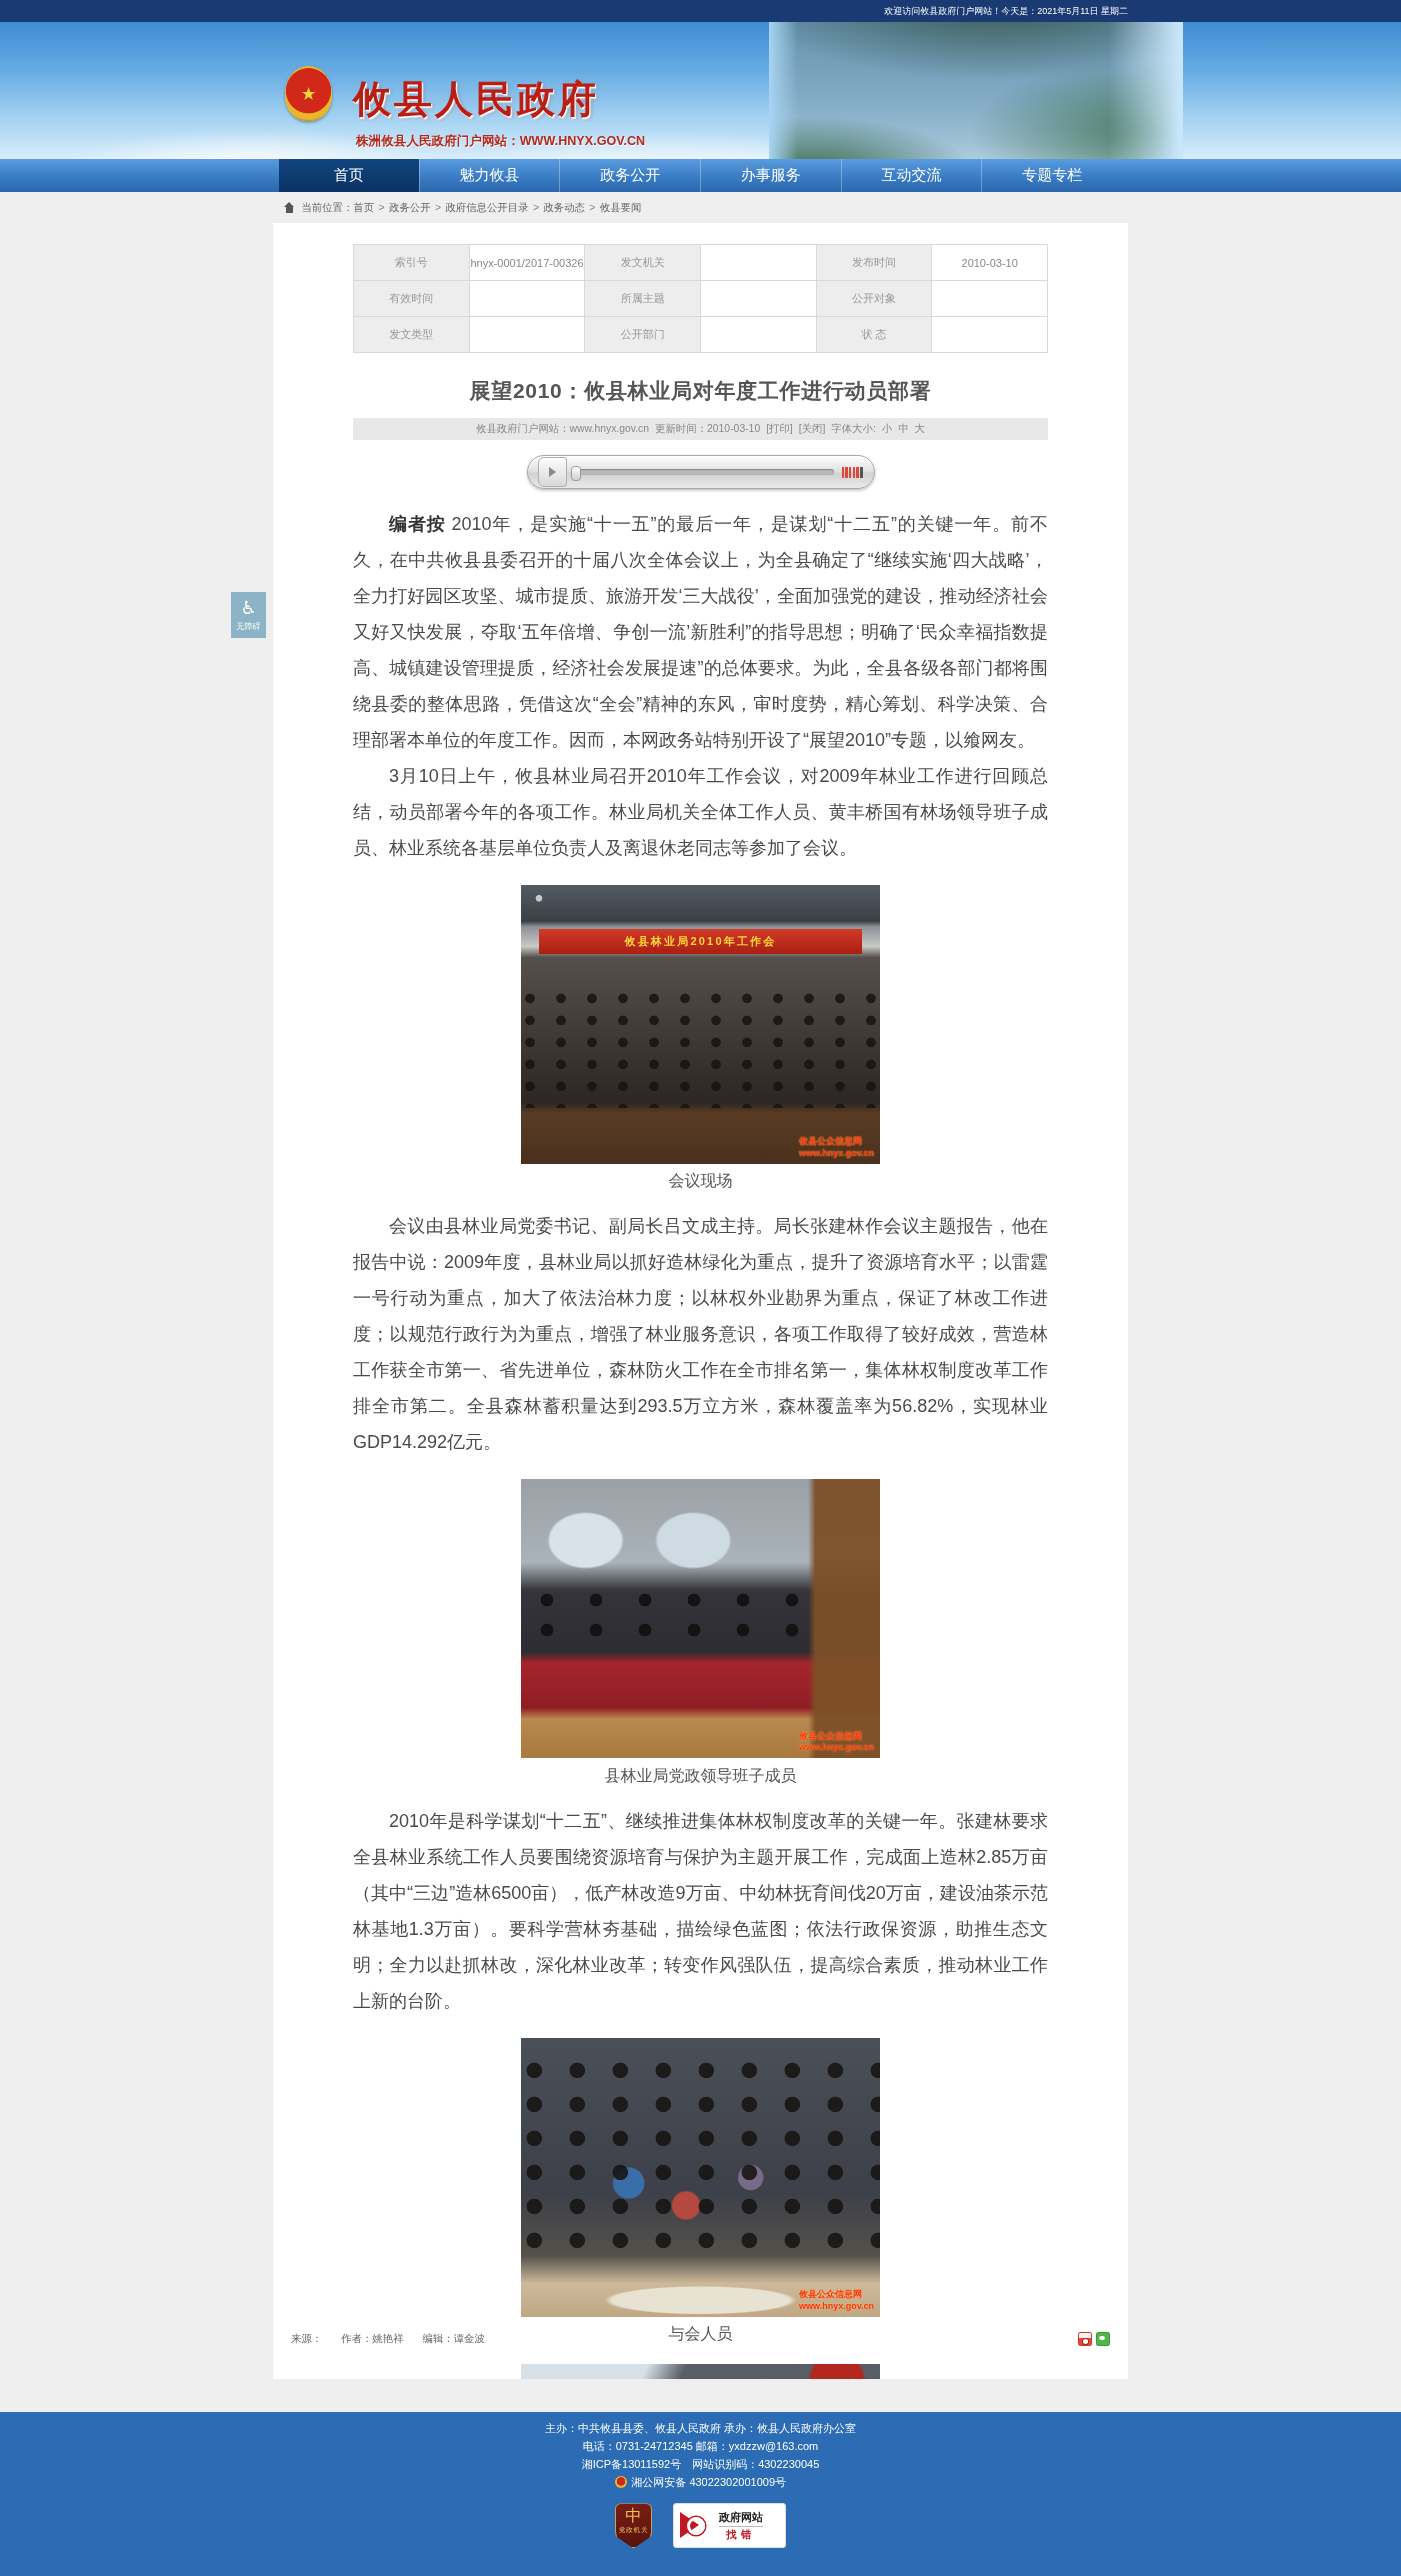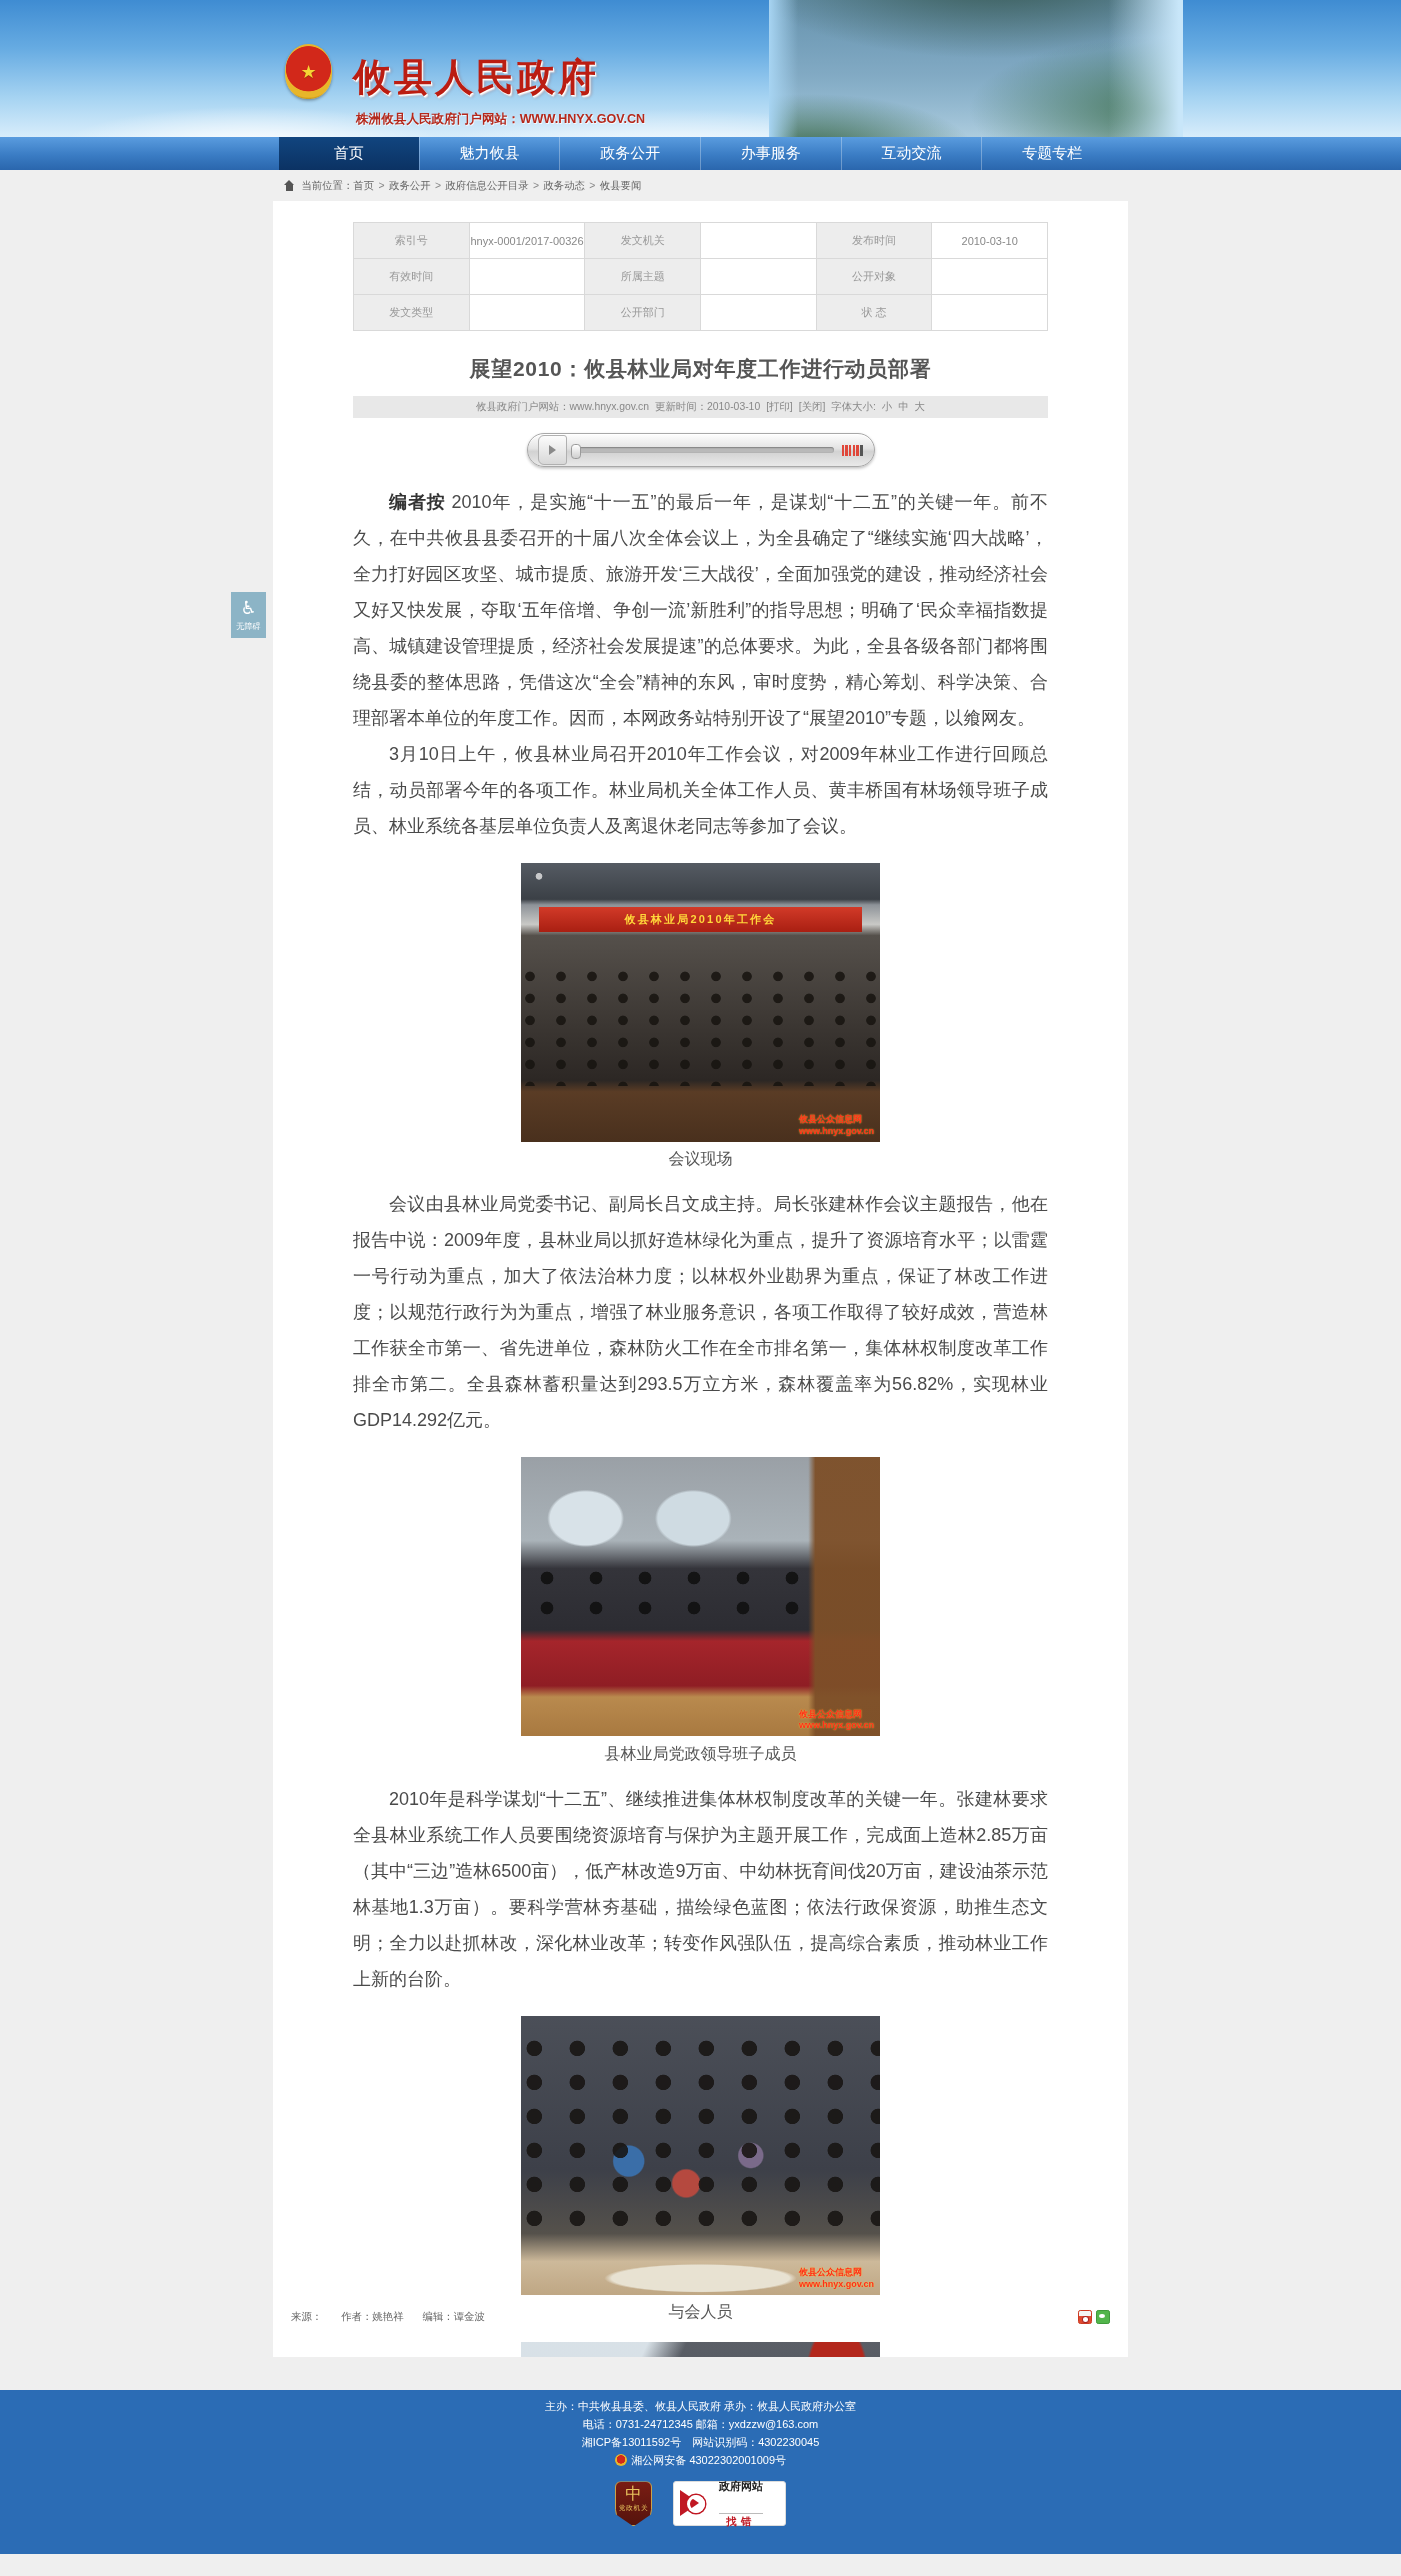--- a/index.html
+++ b/index.html
@@ -140,34 +140,39 @@
   .badge-shield{width:35px;height:43px;background:linear-gradient(180deg,#7a1d14,#55130c);border:1.5px solid #caa24a;
     border-radius:6px 6px 16.3px 16.3px;clip-path:polygon(0 0,100% 0,100% 72%,50% 100%,0 72%);
     display:flex;flex-direction:column;align-items:center;justify-content:flex-start;color:#e9c35e;cursor:pointer;}
   .badge-shield .mark{font-size:16.3px;line-height:22px;}
   .badge-shield .txt{font-size:6.7px;letter-spacing:0.7px;}
   .badge-find{width:111px;height:43px;background:#fff;border:0.7px solid #ddd;border-radius:3px;display:flex;align-items:center;cursor:pointer;}
   .badge-find .mag{width:33px;height:33px;margin-left:6px;position:relative;}
   .badge-find .mag::before{content:"";position:absolute;left:0;top:3px;border-top:13.3px solid transparent;border-bottom:13.3px solid transparent;border-left:19px solid #c01823;}
   .badge-find .mag::after{content:"";position:absolute;left:7.4px;top:8.1px;width:12px;height:12px;border:3px solid #fff;border-radius:50%;box-shadow:0 0 0 1.5px #c01823;background:transparent;}
   .badge-find .bt{margin-left:6px;text-align:center;}
-  .badge-find .bt .t1{color:#222;font-size:11px;font-weight:bold;border-bottom:0.7px solid #bbb;padding-bottom:19px;}
+  .badge-find .bt .t1{color:#222;font-size:11px;font-weight:bold;border-bottom:0.7px solid #bbb;padding-bottom:1px;}
   .badge-find .bt .t2{color:#c01823;font-size:10.4px;font-weight:bold;letter-spacing:4.4px;margin-top:1.5px;}
 
   
   .access{position:absolute;left:231px;top:592px;width:35px;height:46px;background:#8cb4c6;color:#fff;
     display:flex;flex-direction:column;align-items:center;justify-content:center;cursor:pointer;}
   .access .glyph{font-size:18px;line-height:21px;}
   .access .lbl{font-size:8.1px;margin-top:1.5px;}
 </style>
 </head>
 <body>
 
 <div class="page">
 
+  <div class="topbar">
+    <div class="topbar-inner">
+      <span>欢迎访问攸县政府门户网站！今天是：2021年5月11日 星期二</span>
+    </div>
+  </div>
 
   <div class="banner">
     <div class="banner-right"></div>
     <div class="emblem"></div>
     <div class="site-title">攸县人民政府</div>
     <div class="site-sub">株洲攸县人民政府门户网站：WWW.HNYX.GOV.CN</div>
   </div>
 
   <div class="nav">
     <div class="nav-inner">

